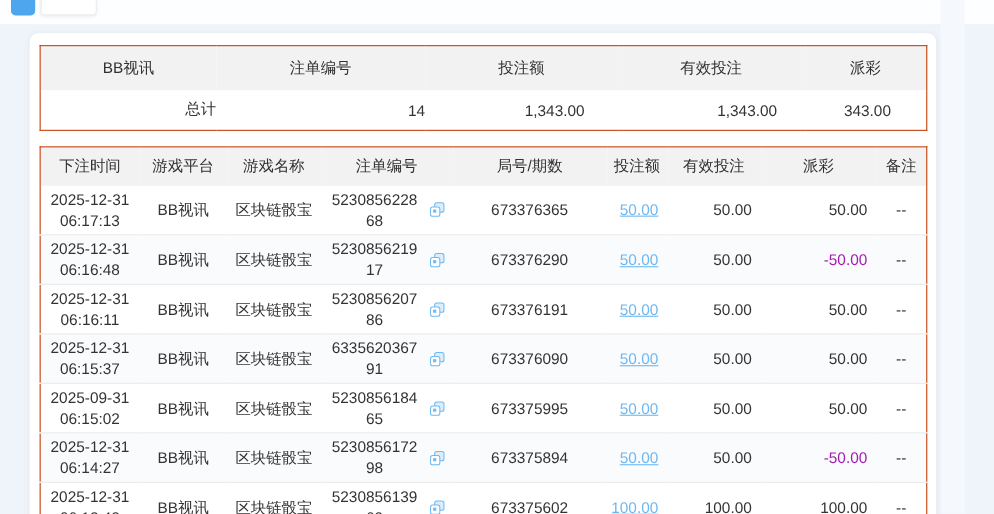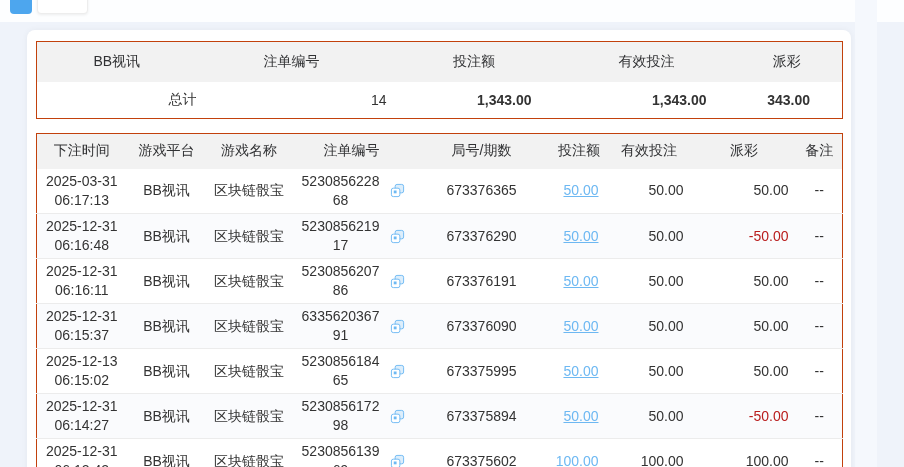--- a/index.html
+++ b/index.html
@@ -16,35 +16,35 @@
   .card { position:absolute; left:27px; top:30px; width:824px; height:460px;
     background:#ffffff; border-radius:8px; box-shadow:0 0 6px rgba(0,0,0,.05);
     padding:11px 9px; }
   table { border-collapse:collapse; table-layout:fixed; width:806px;
     border:1px solid #c2410c; }
   th { background:#f2f2f2; font-weight:400; color:#303133; text-align:center; }
   td { text-align:center; color:#333; border-bottom:1px solid #ececec; }
   
   .summary th { height:40px; }
   .summary td { height:37px; border-bottom:none;text-align:right; }
-  .summary .num { text-align:right;font-weight:bold; }
+  .summary .num { text-align:right; }
   .summary td.c3 { padding-right:30px; }
   .summary td.c4 { padding-right:25px; }
   .summary td.c5 { padding-right:32px; }
   
   .bets { margin-top:14px; }
   .bets th { height:35px; }
   .bets td { height:45px; line-height:1.35; vertical-align:middle; }
   .bets tr.bet-row:nth-child(even) td { background:#fafbfd; }
   .bets td.num { text-align:right; padding-right:8px; }
   .betno-wrap { display:flex; align-items:center; justify-content:center;text-align:center; }
   .betno { display:inline-block; max-width:84px; word-break:break-all; }
   .copy { display:inline-flex; margin-left:7px; cursor:pointer; }
   a.amount-link { color:#6db8f2; text-decoration:underline; cursor:pointer; }
-  .payout.neg { color:#b91c1c; }
+  .payout.neg { color:#a21caf; }
   .time-cell { line-height:1.4; }
 </style>
 </head>
 <body>
 
 <div class="topbar">
   <div class="tab active"></div>
   <div class="tab plain"></div>
 </div>
 
@@ -101,21 +101,21 @@
         <th>局号/期数</th>
         <th>投注额</th>
         <th>有效投注</th>
         <th>派彩</th>
         <th>备注</th>
       </tr>
     </thead>
     <tbody id="bets-body">
 
     <tr class="bet-row">
-      <td class="time-cell">2025-03-31 06:17:13</td>
+      <td class="time-cell">2025-12-31 06:17:13</td>
       <td>BB视讯</td>
       <td>区块链骰宝</td>
       <td>
         <div class="betno-wrap">
           <span class="betno">523085622868</span>
           <span class="copy">
             <svg width="15" height="15" viewBox="0 0 16 16">
               <rect x="5.5" y="1.5" width="9" height="9" rx="2" fill="#ddeefb" stroke="#6db9f3"></rect>
               <rect x="1.5" y="5.5" width="9" height="9" rx="2" fill="#ffffff" stroke="#6db9f3"></rect>
               <rect x="4" y="8" width="3" height="3" fill="#6db9f3"></rect>
@@ -201,21 +201,21 @@
       <td>673376090</td>
       <td class="num">
         <a class="amount-link">50.00</a>
       </td>
       <td class="num">50.00</td>
       <td class="num payout">50.00</td>
       <td>--</td>
     </tr>
 
     <tr class="bet-row">
-      <td class="time-cell">2025-12-13 06:15:02</td>
+      <td class="time-cell">2025-09-31 06:15:02</td>
       <td>BB视讯</td>
       <td>区块链骰宝</td>
       <td>
         <div class="betno-wrap">
           <span class="betno">523085618465</span>
           <span class="copy">
             <svg width="15" height="15" viewBox="0 0 16 16">
               <rect x="5.5" y="1.5" width="9" height="9" rx="2" fill="#ddeefb" stroke="#6db9f3"></rect>
               <rect x="1.5" y="5.5" width="9" height="9" rx="2" fill="#ffffff" stroke="#6db9f3"></rect>
               <rect x="4" y="8" width="3" height="3" fill="#6db9f3"></rect>

